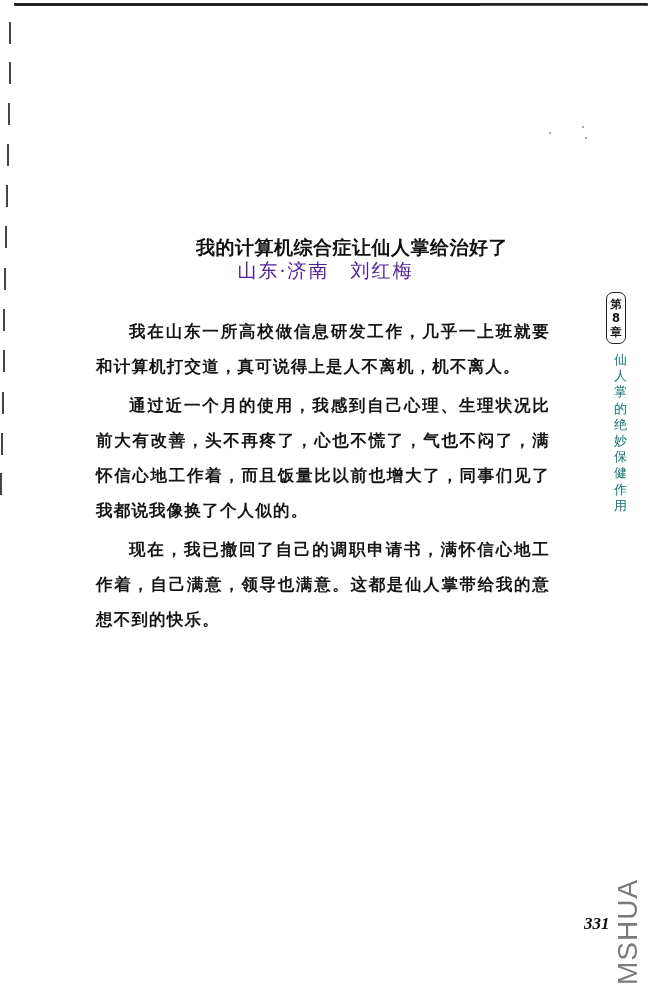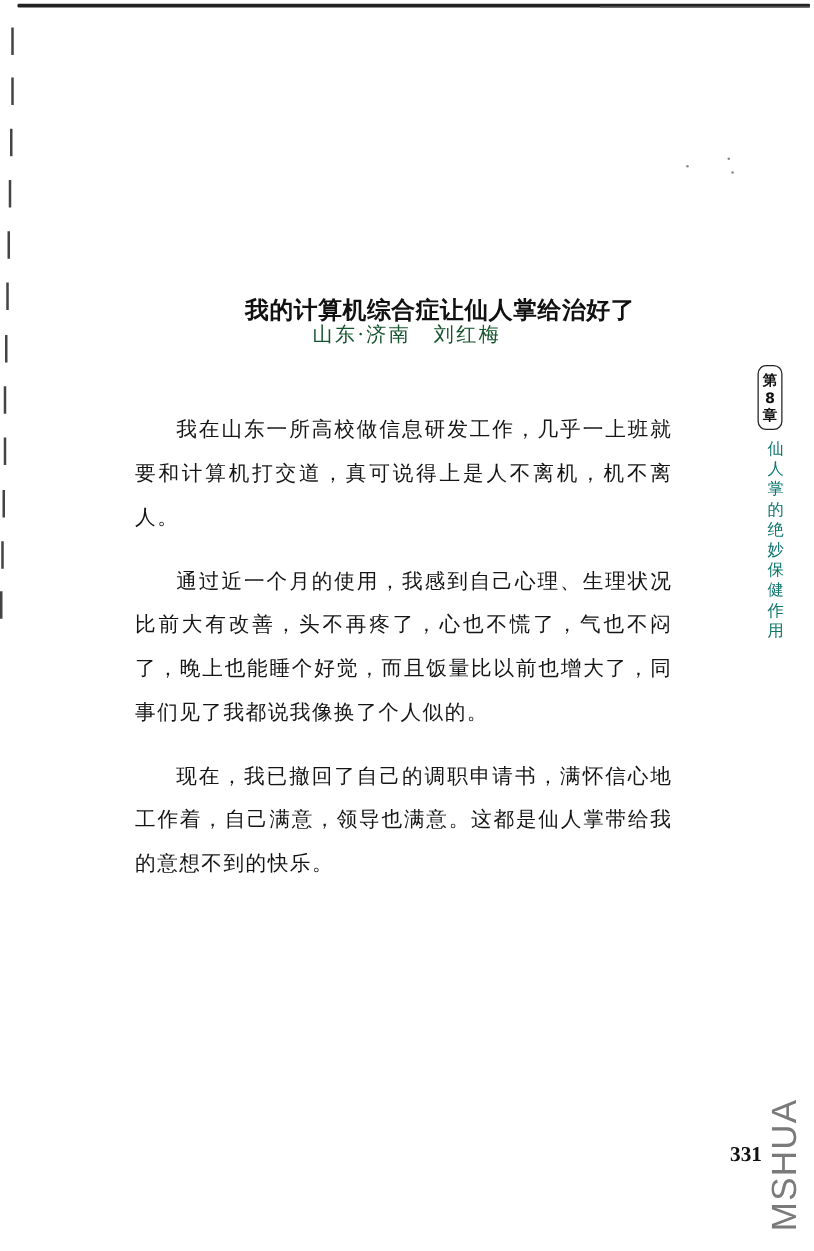--- a/index.html
+++ b/index.html
@@ -56,38 +56,39 @@
     letter-spacing: 0.5px;
     color: #111;
     margin-left: 46px;
   }
   .byline {
     position: absolute;
     left: 0;
     width: 651px;
     top: 258px;
     text-align: center;
-    font-size: 16px;
+    font-size: 19px;
     letter-spacing: 2px;
-    color: #14532d;
+    color: #4c1d95;
   }
   .body-text {
     position: absolute;
     left: 92px;
     top: 310px;
     width: 462px;
     font-size: 16.5px;
     line-height: 35px;
     letter-spacing: 1.2px;
     text-align: justify;
     color: #151515;
   }
   .body-text p {
-    margin: 16px;
+    margin: 4px;
     text-indent: 2em;
+    font-weight: bold;
   }
   .chapter-tab {
     position: absolute;
     left: 606px;
     top: 292px;
     width: 18px;
     height: 50px;
     border: 1.5px solid #222;
     border-radius: 7px;
     display: flex;
@@ -112,20 +113,21 @@
     font-family: "DejaVu Sans", "Liberation Sans", sans-serif;
     color: #0f766e;
     word-break: break-all;
   }
   .page-number {
     position: absolute;
     left: 584px;
     top: 914px;
     font-size: 17px;
     font-weight: bold;
+    font-style: italic;
     font-family: "Liberation Serif", "DejaVu Serif", serif;
     color: #111;
   }
   .watermark {
     position: absolute;
     left: 612px;
     top: 985px;
     transform: rotate(-90deg);
     transform-origin: 0 0;
     font-size: 28px;
@@ -165,21 +167,21 @@
 
 <div class="speck" style="left:549px; top:132px;"></div>
 <div class="speck" style="left:582px; top:126px;"></div>
 <div class="speck" style="left:585px; top:137px;"></div>
 
 <h1 class="title">我的计算机综合症让仙人掌给治好了</h1>
 <div class="byline">山东·济南　刘红梅</div>
 
 <div class="body-text">
   <p>我在山东一所高校做信息研发工作，几乎一上班就要和计算机打交道，真可说得上是人不离机，机不离人。</p>
-  <p>通过近一个月的使用，我感到自己心理、生理状况比前大有改善，头不再疼了，心也不慌了，气也不闷了，晚上也能睡个好觉，而且饭量比以前也增大了，同事们见了我都说我像换了个人似的。</p>
+  <p>通过近一个月的使用，我感到自己心理、生理状况比前大有改善，头不再疼了，心也不慌了，气也不闷了，满怀信心地工作着，而且饭量比以前也增大了，同事们见了我都说我像换了个人似的。</p>
   <p>现在，我已撤回了自己的调职申请书，满怀信心地工作着，自己满意，领导也满意。这都是仙人掌带给我的意想不到的快乐。</p>
 </div>
 
 <div class="chapter-tab">
   <span>第</span>
   <span>8</span>
   <span>章</span>
 </div>
 <div class="chapter-title">仙人掌的绝妙保健作用</div>
 

